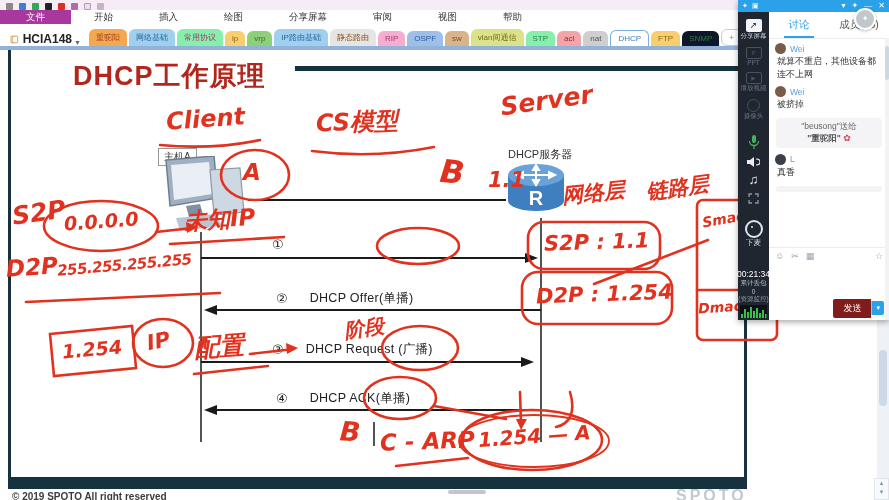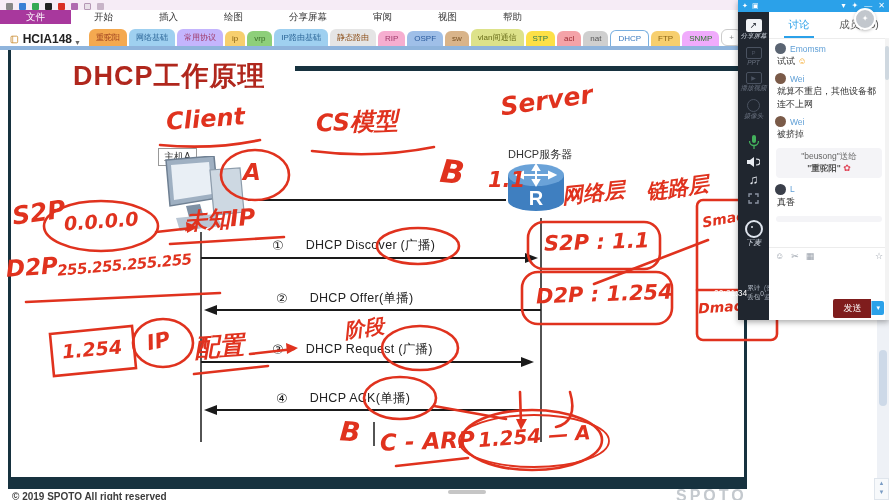--- a/index.html
+++ b/index.html
@@ -45,30 +45,30 @@
   .scorner{position:absolute;left:874px;top:428px;width:15px;height:22px;background:#f7f9fb;border:1px solid #dfe5ec;
            box-sizing:border-box;font-size:6px;color:#7a9cc4;text-align:center;line-height:9px;}
   
   .overlay{position:absolute;left:738px;top:0;width:151px;height:320px;display:flex;flex-direction:column;
            box-shadow:0 2px 6px rgba(0,0,0,.35);z-index:10;}
   .titlebar{height:12px;background:#2ba1e9;display:flex;align-items:center;padding:0 4px;color:#fff;flex:0 0 auto;}
   .tb-ico{font-size:7px;margin-right:4px;}
   .tb-ctrl{font-size:8px;margin-left:6px;line-height:12px;}
   .ov-body{flex:1;display:flex;min-height:0;}
   .strip{width:31px;background:#20262f;display:flex;flex-direction:column;align-items:center;flex:0 0 auto;}
-  .strip .lab{font-size:6.5px;color:#6a7280;margin-top:0;font-style:italic;}
+  .strip .lab{font-size:6.5px;color:#6a7280;margin-top:0;}
   .strip .lab.on{color:#d8dee8;}
   .sharebox{width:16px;height:13px;background:#f2f4f7;border-radius:2px;color:#20262f;font-size:9px;
             line-height:13px;text-align:center;margin-top:7px;}
   .dimbox{width:14px;height:10px;border:1px solid #4a5260;border-radius:2px;color:#4a5260;font-size:6px;
           line-height:10px;text-align:center;margin-top:6px;}
   .dimcirc{width:11px;height:11px;border:1px solid #4a5260;border-radius:50%;margin-top:6px;}
   .mutecirc{width:14px;height:14px;border:2px solid #dfe5ee;border-radius:50%;margin-top:16px;position:relative;}
   .mutecirc::after{content:"";position:absolute;left:4px;top:4px;width:2px;height:2px;background:#dfe5ee;border-radius:50%;}
-  .stats{margin-top:auto;display:flex;flex-direction:row;align-items:center;padding-bottom:18px;}
+  .stats{margin-top:auto;display:flex;flex-direction:column;align-items:center;padding-bottom:2px;}
   .time{font-size:8.5px;color:#fff;}
   .tiny{font-size:6.5px;color:#b8c0cc;}
   .tiny2{font-size:6.5px;color:#8f98a6;}
   .chatpanel{flex:1;background:#fff;display:flex;flex-direction:column;min-width:0;position:relative;}
   .chattabs{height:26px;display:flex;border-bottom:1px solid #ececec;flex:0 0 auto;}
   .chattab{flex:1;display:flex;align-items:center;justify-content:center;font-size:10.5px;color:#555;position:relative;}
   .chattab.active{color:#2ba1e9;}
   .chattab.active::after{content:"";position:absolute;left:50%;bottom:0;transform:translateX(-50%);
                          width:30px;height:2px;background:#2ba1e9;}
   .msgs{flex:1;overflow:hidden;padding:4px 6px 0;display:flex;flex-direction:column;gap:2px;}
@@ -122,35 +122,35 @@
 
 <div class="tabbar">
   <svg width="13" height="13" viewBox="0 0 13 13">
     <rect x="1.5" y="1.5" width="10" height="10" rx="1.5" fill="#fff" stroke="#c8882a" stroke-width="1.2"></rect>
     <line x1="4" y1="1.5" x2="4" y2="11.5" stroke="#c8882a" stroke-width="1"></line>
   </svg>
   <span class="docname">HCIA148</span>
   <span class="caret">▼</span>
   <span class="tag" style="background: rgb(244, 169, 80); color: rgb(156, 63, 30);">重驼阳</span>
   <span class="tag" style="background: rgb(159, 208, 240); color: rgb(42, 100, 150);">网络基础</span>
-  <span class="tag" style="background: #c4b5fd; color: rgb(160, 58, 106);">常用协议</span>
+  <span class="tag" style="background: #86efac; color: rgb(160, 58, 106);">常用协议</span>
   <span class="tag" style="background: rgb(247, 207, 110); color: rgb(138, 100, 20);">ip</span>
   <span class="tag" style="background: rgb(142, 207, 122); color: rgb(58, 110, 40);">vrp</span>
   <span class="tag" style="background: rgb(159, 208, 240); color: rgb(42, 100, 150);">IP路由基础</span>
   <span class="tag" style="background: #e5e5e5; color: rgb(138, 74, 18);">静态路由</span>
   <span class="tag" style="background: rgb(246, 174, 208); color: rgb(160, 58, 106);">RIP</span>
   <span class="tag" style="background: rgb(159, 191, 232); color: rgb(42, 90, 156);">OSPF</span>
   <span class="tag" style="background: rgb(217, 180, 138); color: rgb(122, 82, 36);">sw</span>
   <span class="tag" style="background: rgb(221, 226, 138); color: rgb(106, 110, 26);">vlan间通信</span>
-  <span class="tag" style="background: #fde047; color: rgb(42, 122, 84);">STP</span>
+  <span class="tag" style="background: #86efac; color: rgb(42, 122, 84);">STP</span>
   <span class="tag" style="background: rgb(244, 163, 168); color: rgb(156, 42, 50);">acl</span>
   <span class="tag" style="background: rgb(207, 207, 207); color: rgb(85, 85, 85);">nat</span>
   <span class="tag active" style="background: rgb(255, 255, 255); color: rgb(58, 122, 191);">DHCP</span>
   <span class="tag" style="background: rgb(247, 207, 110); color: rgb(138, 100, 20);">FTP</span>
-  <span class="tag" style="background: #f0abfc; color: rgb(47, 122, 47);">SNMP</span>
+  <span class="tag" style="background: #0f172a; color: rgb(47, 122, 47);">SNMP</span>
   <span class="tag addtab">+</span>
 </div>
 <div class="sep"></div>
 
 <div class="canvas">
   <div class="vscroll"></div>
   <div class="vthumb"></div>
   <div class="scorner">▲<br>▼</div>
 
   <div class="slide-top"></div>
@@ -198,21 +198,20 @@
     <g fill="#1a1a1a">
       <polygon points="538,208 525,203 525,213"></polygon>
       <polygon points="204,260 217,255 217,265"></polygon>
       <polygon points="534,312 521,307 521,317"></polygon>
       <polygon points="204,360 217,355 217,365"></polygon>
     </g>
   </svg>
 
   <div class="steprow" style="left:272px;top:187px">
     <span class="stepnum">①</span>
-    <span class="steplabel">DHCP Discover (广播)</span>
   </div>
   <div class="steprow" style="left:276px;top:240px">
     <span class="stepnum">②</span>
     <span class="steplabel">DHCP Offer(单播)</span>
   </div>
   <div class="steprow" style="left:272px;top:291px">
     <span class="stepnum">③</span>
     <span class="steplabel">DHCP Request (广播)</span>
   </div>
   <div class="steprow" style="left:276px;top:340px">
@@ -347,28 +346,20 @@
     </div>
 
     <div class="chatpanel">
       <div class="chattabs">
         <div class="chattab active">讨论</div>
         <div class="chattab">成员(65)</div>
       </div>
       <div class="msgs">
         <div>
           <div class="mhead">
-              <span class="avatar" style="background:#5a6472"></span>
-            <span class="uname">Emomsm</span>
-            </div>
-          <div class="mtext"><span>试试</span>
-            <span class="emoji">☺</span></div>
-        </div>
-        <div>
-          <div class="mhead">
               <span class="avatar" style="background:#7a5a48"></span>
             <span class="uname">Wei</span>
             </div>
           <div class="mtext">就算不重启，其他设备都连不上网</div>
         </div>
         <div>
           <div class="mhead">
               <span class="avatar" style="background:#7a5a48"></span>
             <span class="uname">Wei</span>
             </div>

